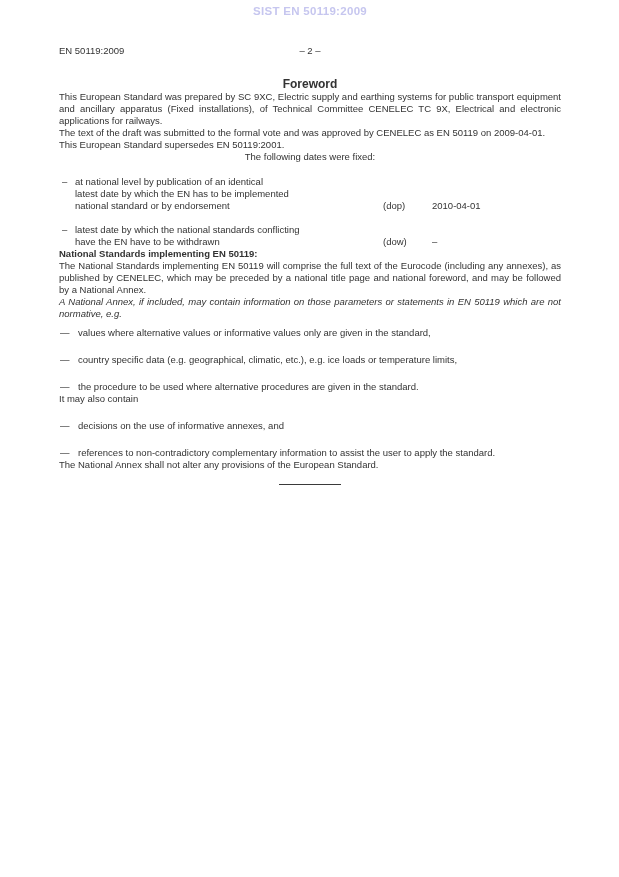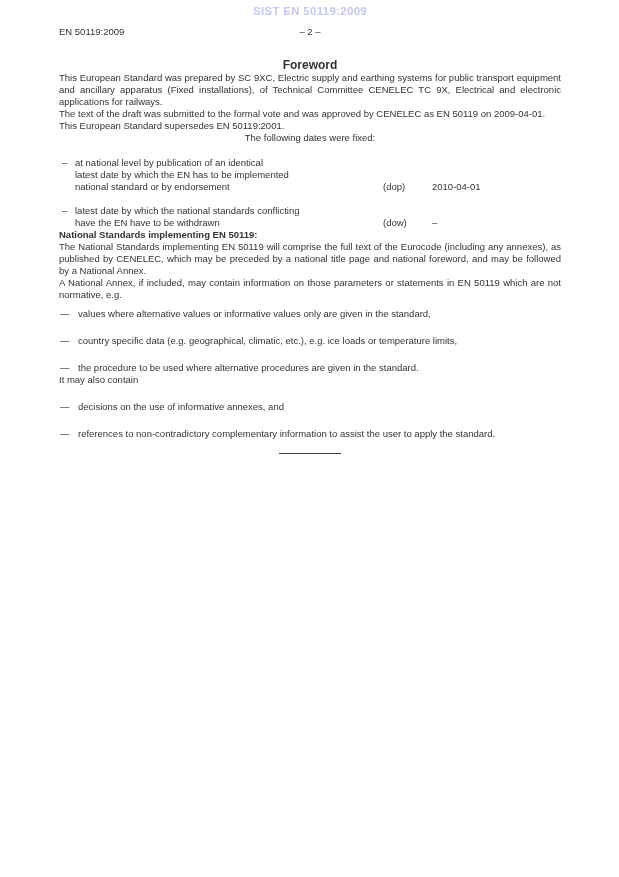--- a/index.html
+++ b/index.html
@@ -21,21 +21,21 @@
   .watermark {
     text-align: center;
     font-size: 11.5px;
     font-weight: bold;
     line-height: 13px;
     letter-spacing: 0.3px;
     color: #c6c6ef;
   }
   .page-header {
     position: relative;
-    margin-top: 8px;
+    margin-top: 27px;
     font-size: 9.5px;
     line-height: 12px;
   }
   .doc-ref { display: inline-block; }
   .page-num {
     position: absolute;
     left: 0;
     right: 0;
     text-align: center;
   }
@@ -98,21 +98,21 @@
   
   .b-p1 { margin-top: 13px; }
   .b-p2 { margin-top: 14px; }
   .b-p3 { margin-top: 11px; }
   .b-p4 { margin-top: 16px; text-align: center; }
   .b-d1 { margin-top: 13px; }
   .b-d2 { margin-top: 12px; }
   .b-p5 { margin-top: 14px; }
   .b-p6 { margin-top: 12px; }
   .b-p7 { margin-top: 13px; }
-  .b-p8 { margin-top: 13px; }
+  .b-p8 { margin-top: 13px; font-style: italic; }
   .b-a1 { margin-top: 7px; }
   .b-a2 { margin-top: 15px; }
   .b-a3 { margin-top: 15px; }
   .b-p9 { margin-top: 9px; }
   .b-a4 { margin-top: 15px; }
   .b-a5 { margin-top: 15px; }
   .b-p10 { margin-top: 11px; }
 </style>
 </head>
 <body>
@@ -184,16 +184,17 @@
   <div class="annex-item b-a4">
     <span class="dash">—</span>
     <span class="annex-text">decisions on the use of informative annexes, and</span>
   </div>
 
   <div class="annex-item b-a5">
     <span class="dash">—</span>
     <span class="annex-text">references to non-contradictory complementary information to assist the user to apply the standard.</span>
   </div>
 
+  <p class="body b-p10">The National Annex shall not alter any provisions of the European Standard.</p>
 
   <div class="end-rule"></div>
 
 </div>
 
 </body></html>

